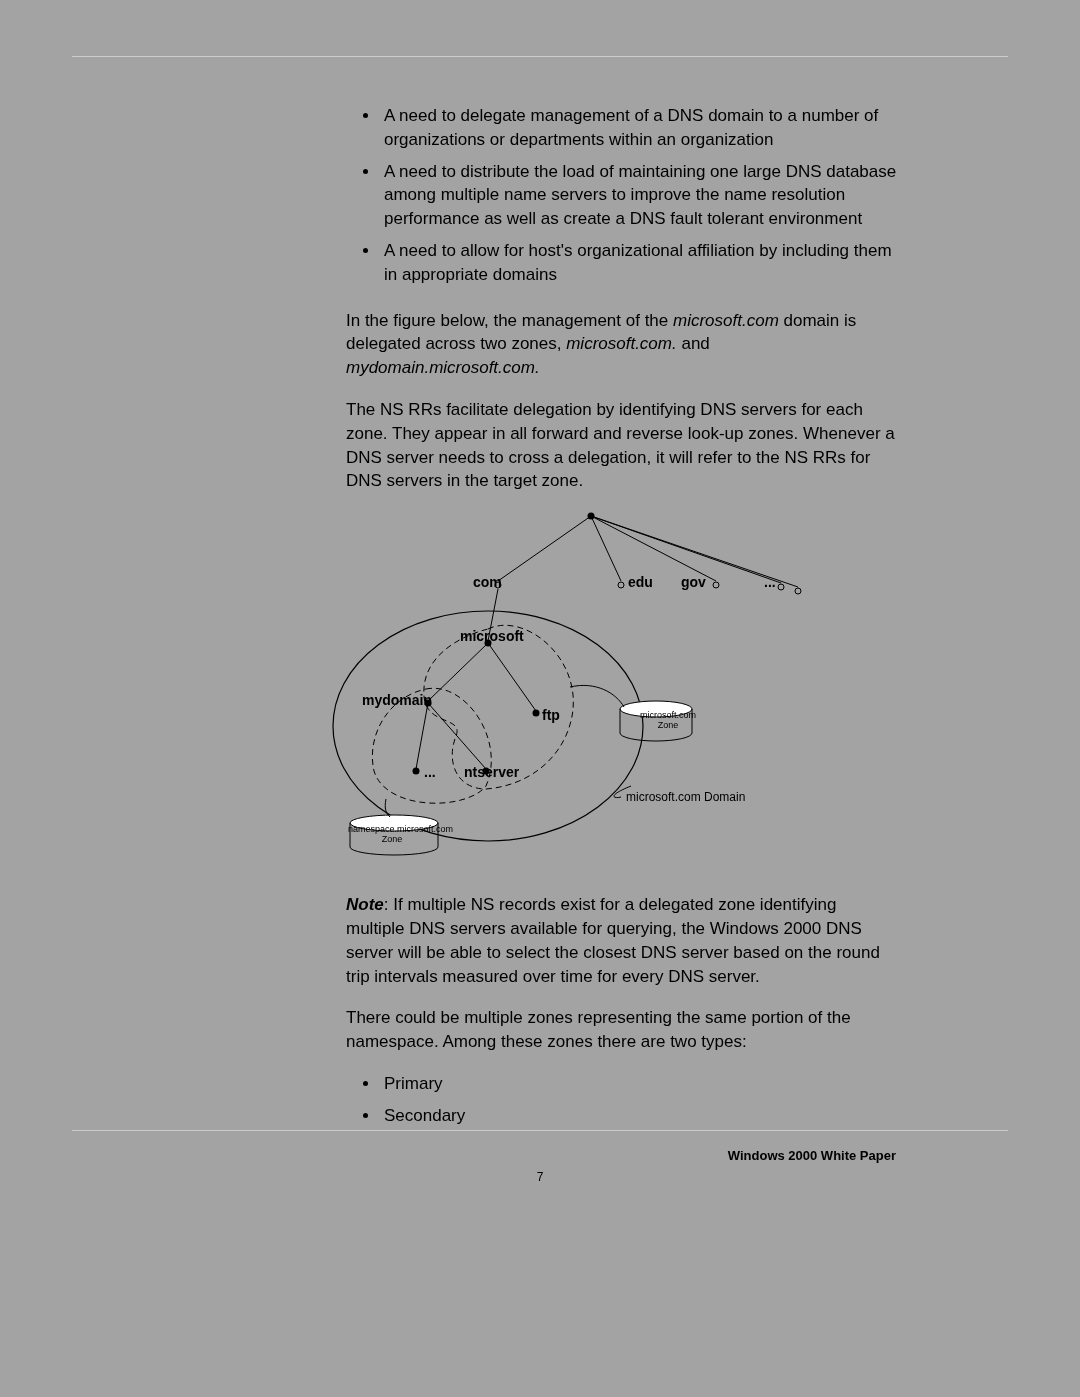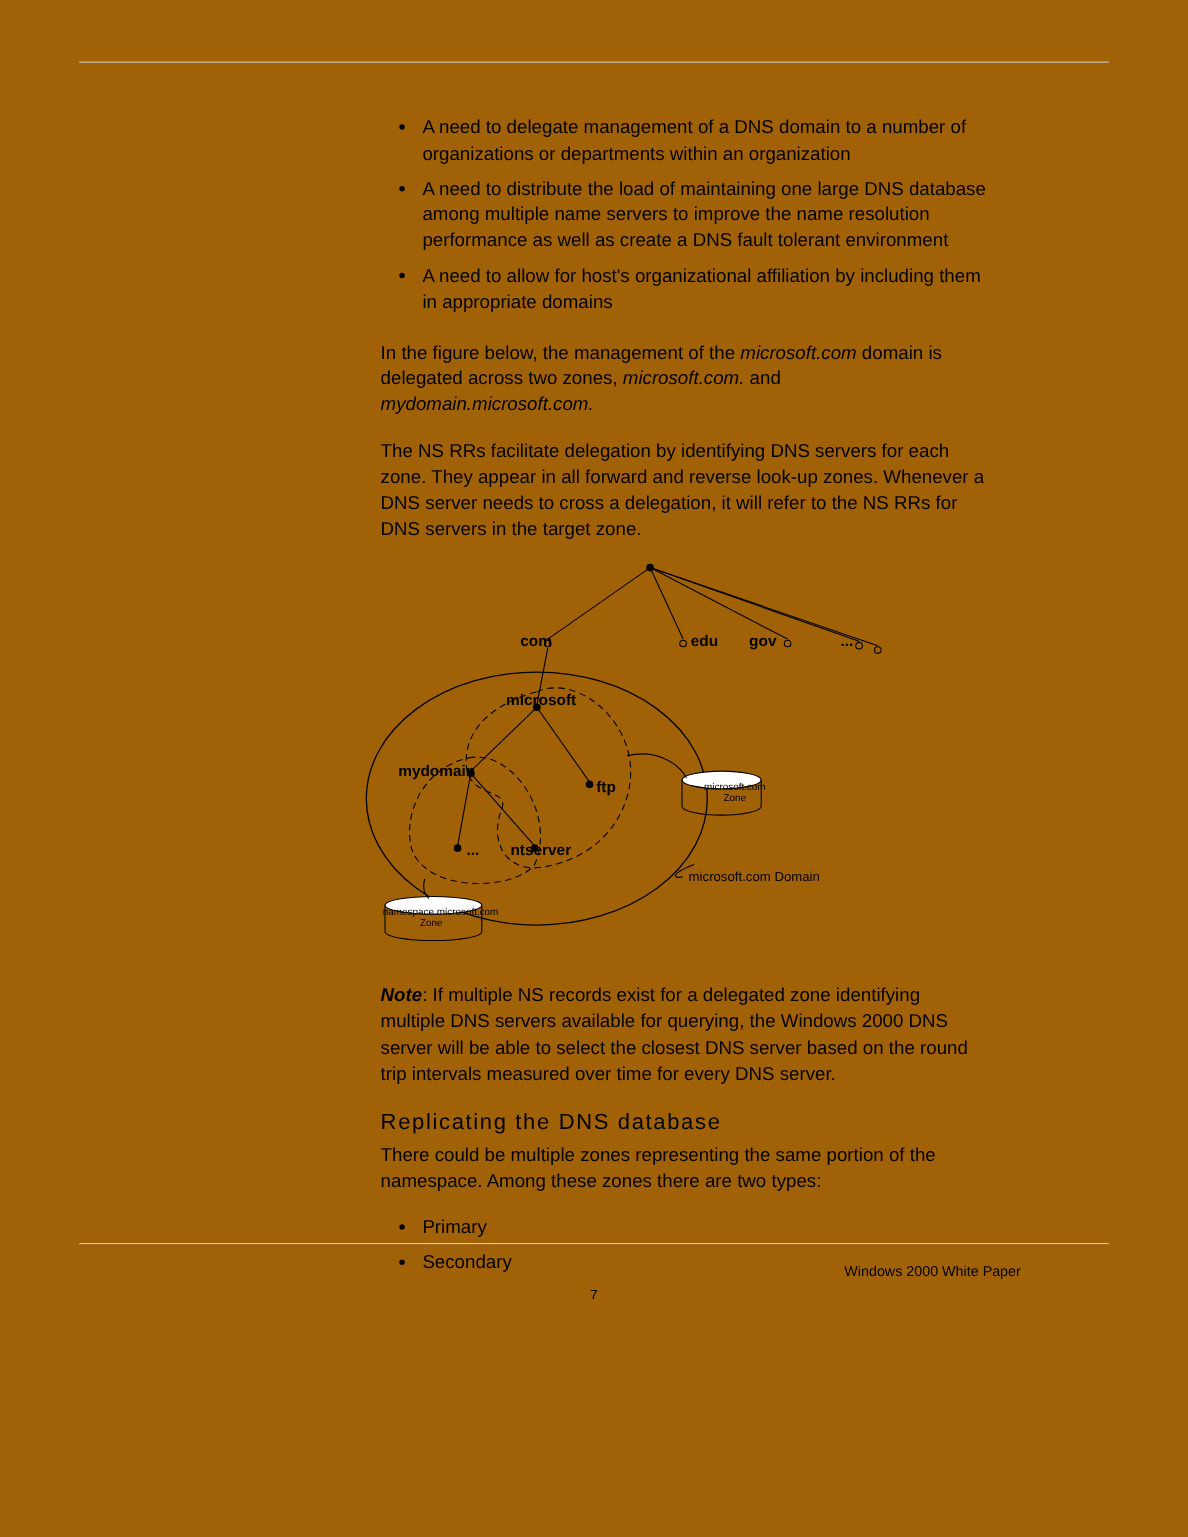--- a/index.html
+++ b/index.html
@@ -5,21 +5,21 @@
   html, body {
     margin: 0;
     padding: 0;
     background: #ffffff;
     width: 1080px;
   }
   .page {
     position: relative;
     width: 1080px;
     height: 1397px;
-    background: #a16207;
+    background: #a3a3a3;
     font-family: Arial, Helvetica, sans-serif;
     color: #000;
   }
   .hr-top {
     position: absolute;
     left: 72px;
     right: 72px;
     top: 56px;
     border-top: 1px solid #ccc;
   }
@@ -87,23 +87,24 @@
     color: #000;
   }
   .d-caption {
     position: absolute;
     font-family: Arial, Helvetica, sans-serif;
     font-size: 12px;
     color: #000;
   }
   .footer-right {
     position: absolute;
-    right: 152px;
+    right: 184px;
     top: 1148px;
     font-size: 13px;
+    font-weight: bold;
   }
   .footer-page {
     position: absolute;
     left: 0;
     right: 0;
     top: 1170px;
     text-align: center;
     font-size: 12px;
   }
 </style>
@@ -208,21 +209,20 @@
       <span class="d-small" style="left:286px; top:200px; width:72px;">microsoft.com Zone</span>
       <span class="d-small" style="left:2px; top:314px; width:88px;">namespace.microsoft.com Zone</span>
 
       <span class="d-caption" style="left:280px; top:278px;">microsoft.com Domain</span>
     </div>
 
     <p class="body">
       <span class="bold">Note</span><span>: If multiple NS records exist for a delegated zone identifying multiple DNS servers available for querying, the Windows 2000 DNS server will be able to select the closest DNS server based on the round trip intervals measured over time for every DNS server.</span>
     </p>
 
-    <h2 class="section">Replicating the DNS database</h2>
     <p class="body">There could be multiple zones representing the same portion of the namespace. Among these zones there are two types:</p>
 
     <ul class="bullets">
       <li>Primary</li>
       <li>Secondary</li>
     </ul>
 
 
   </div>
 

